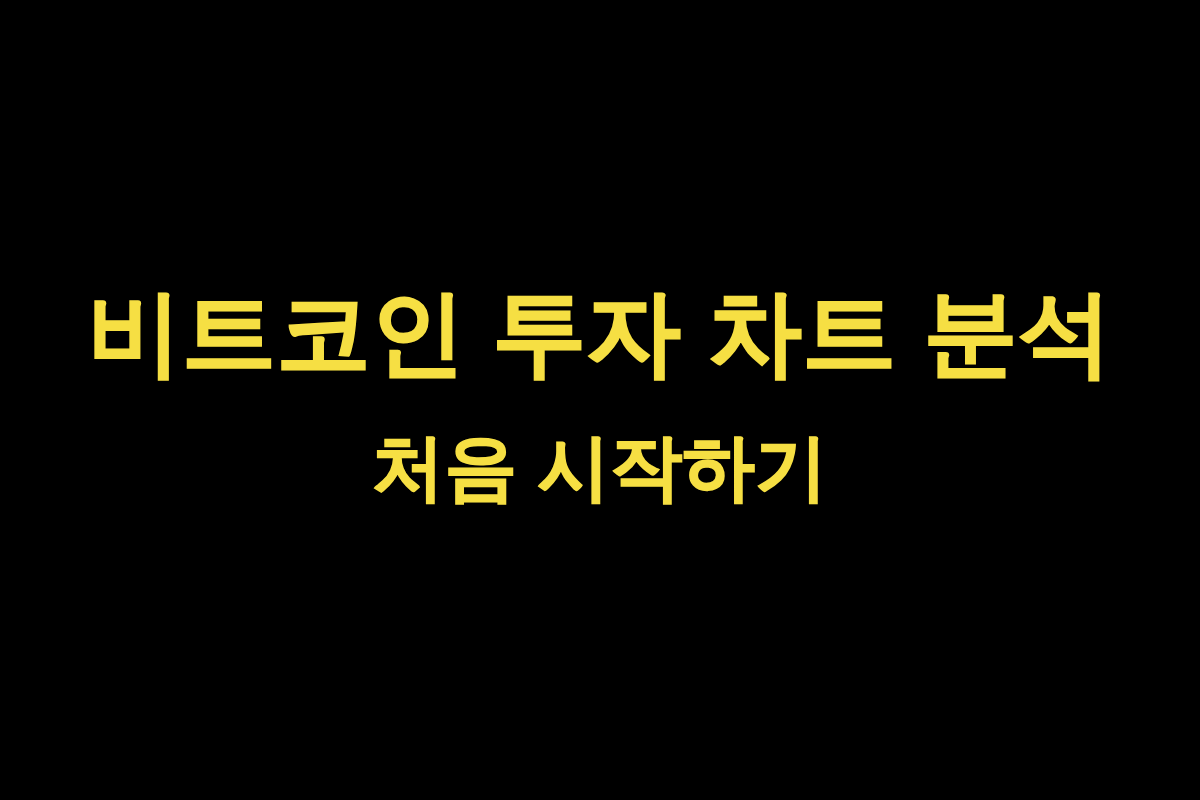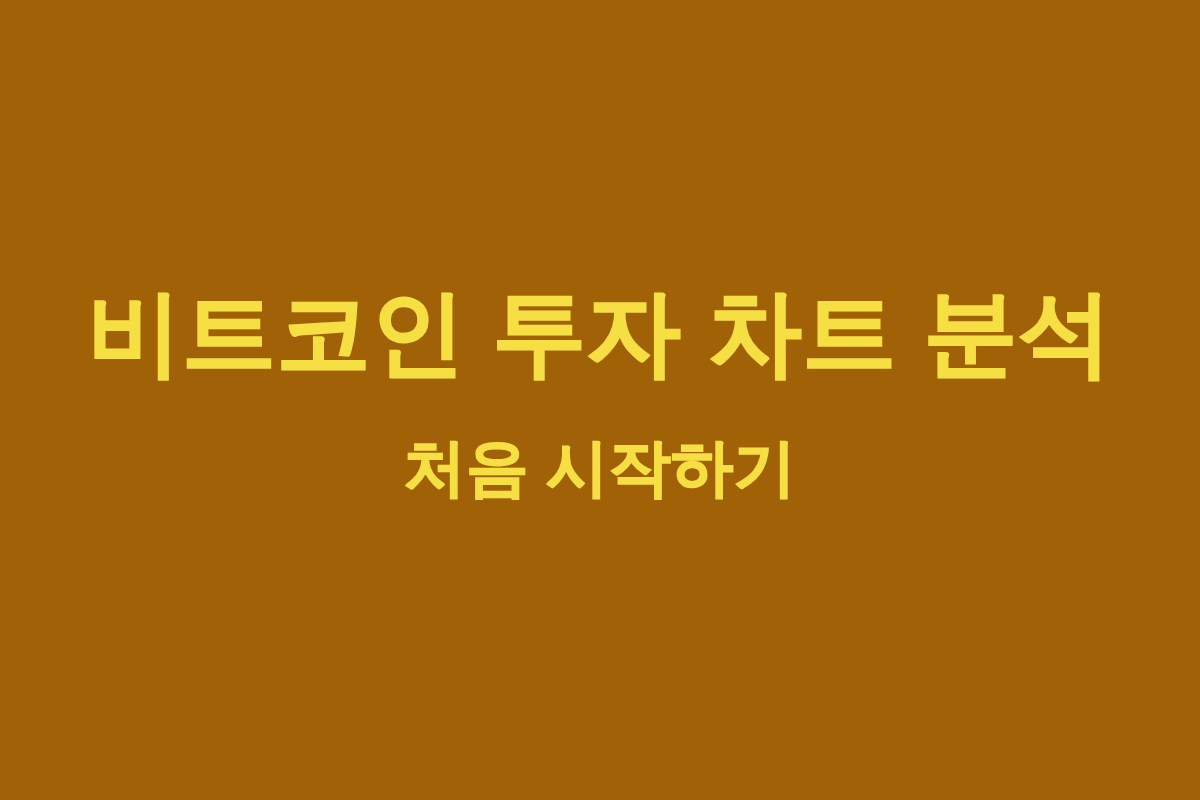--- a/index.html
+++ b/index.html
@@ -48,26 +48,26 @@
     display: block;
     white-space: nowrap;
   }
 
   .line-1 {
     
     font-size: 94px;
   }
 
   .line-2 {
-    font-size: 62px;
+    font-size: 72px;
   }
 </style>
 </head>
 <body>
 
-<div class="banner" style="background-color: #a16207;">
+<div class="banner" style="background-color: #000000;">
 
   <h1 class="headline" style="color: rgb(246, 223, 67); -webkit-text-stroke: 1.5px rgb(246, 223, 67);">
     <span class="headline-line line-1">비트코인 투자 차트 분석</span>
     <span class="headline-line line-2">처음 시작하기</span>
   </h1>
 
 </div>
 
 </body></html>

